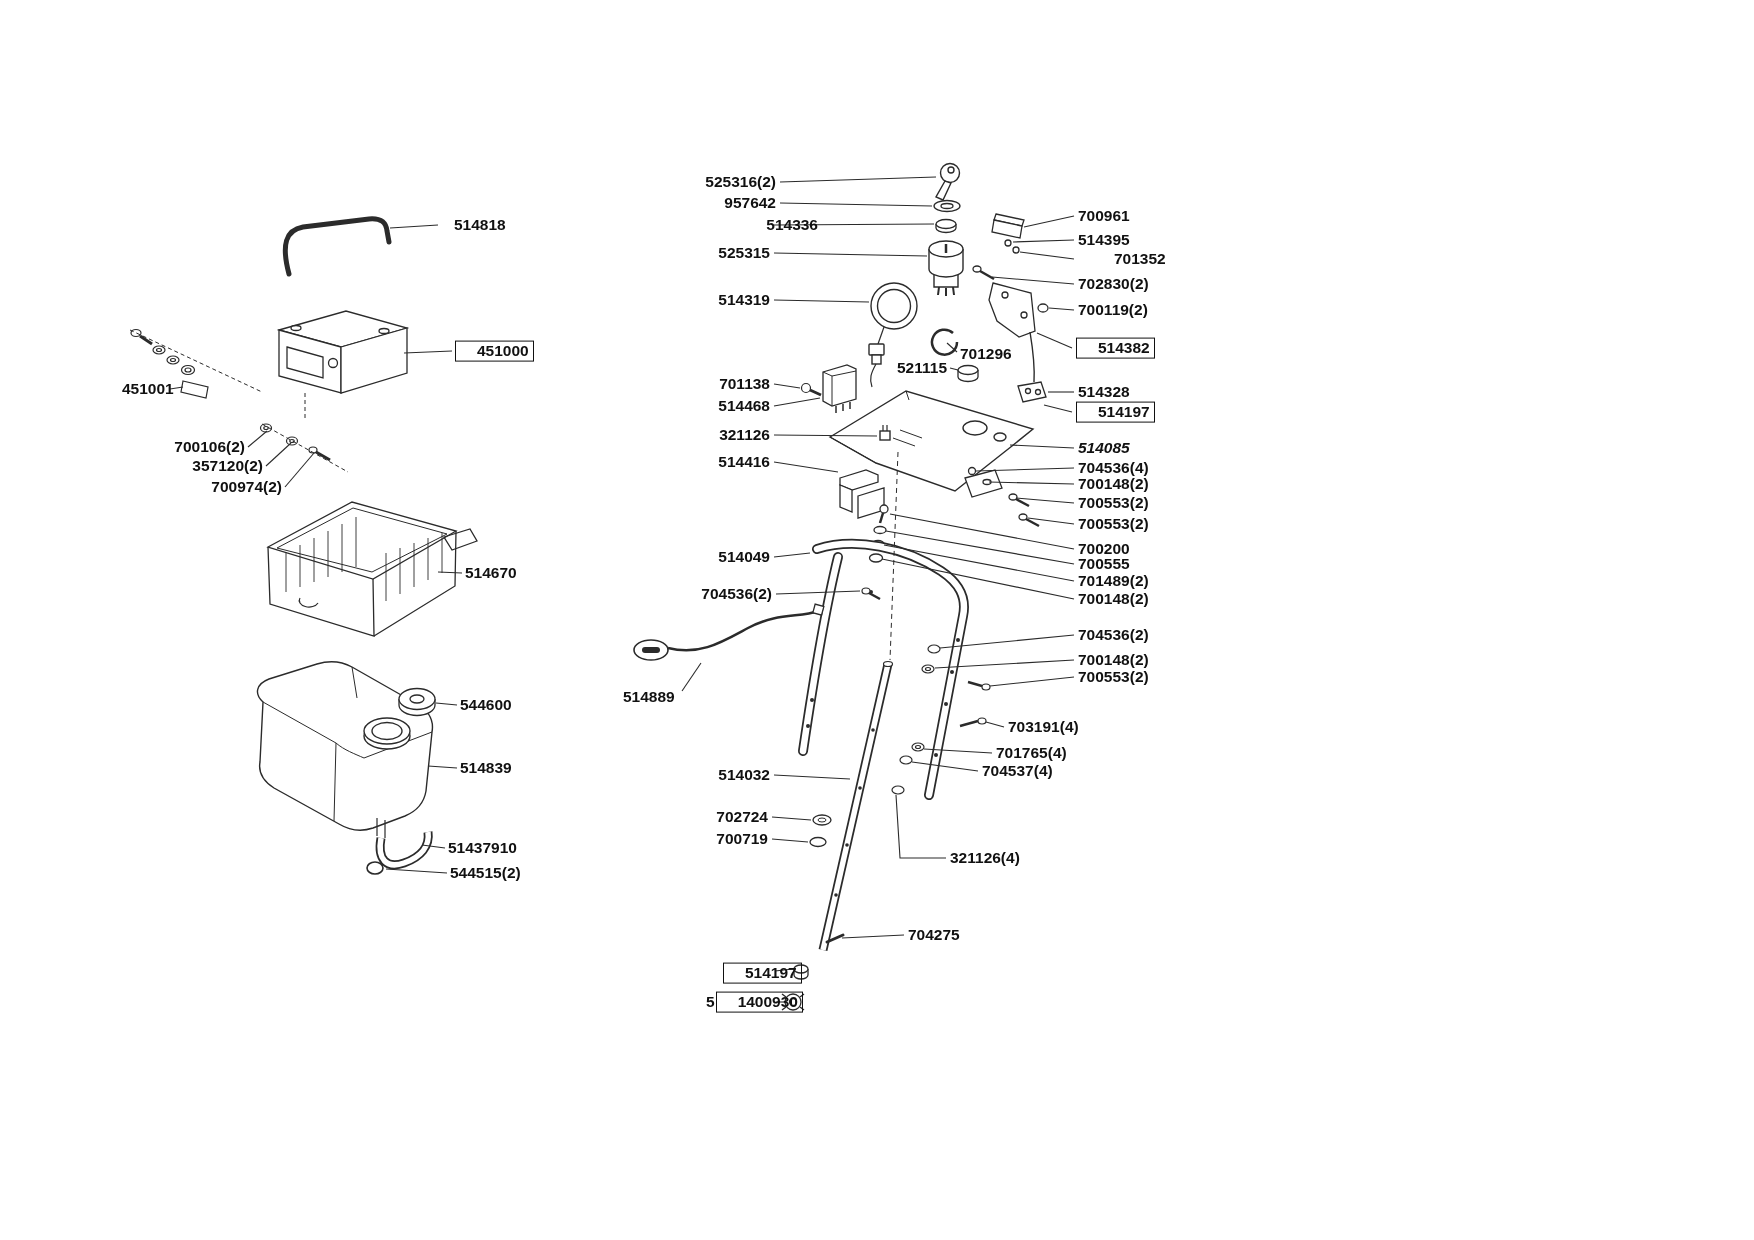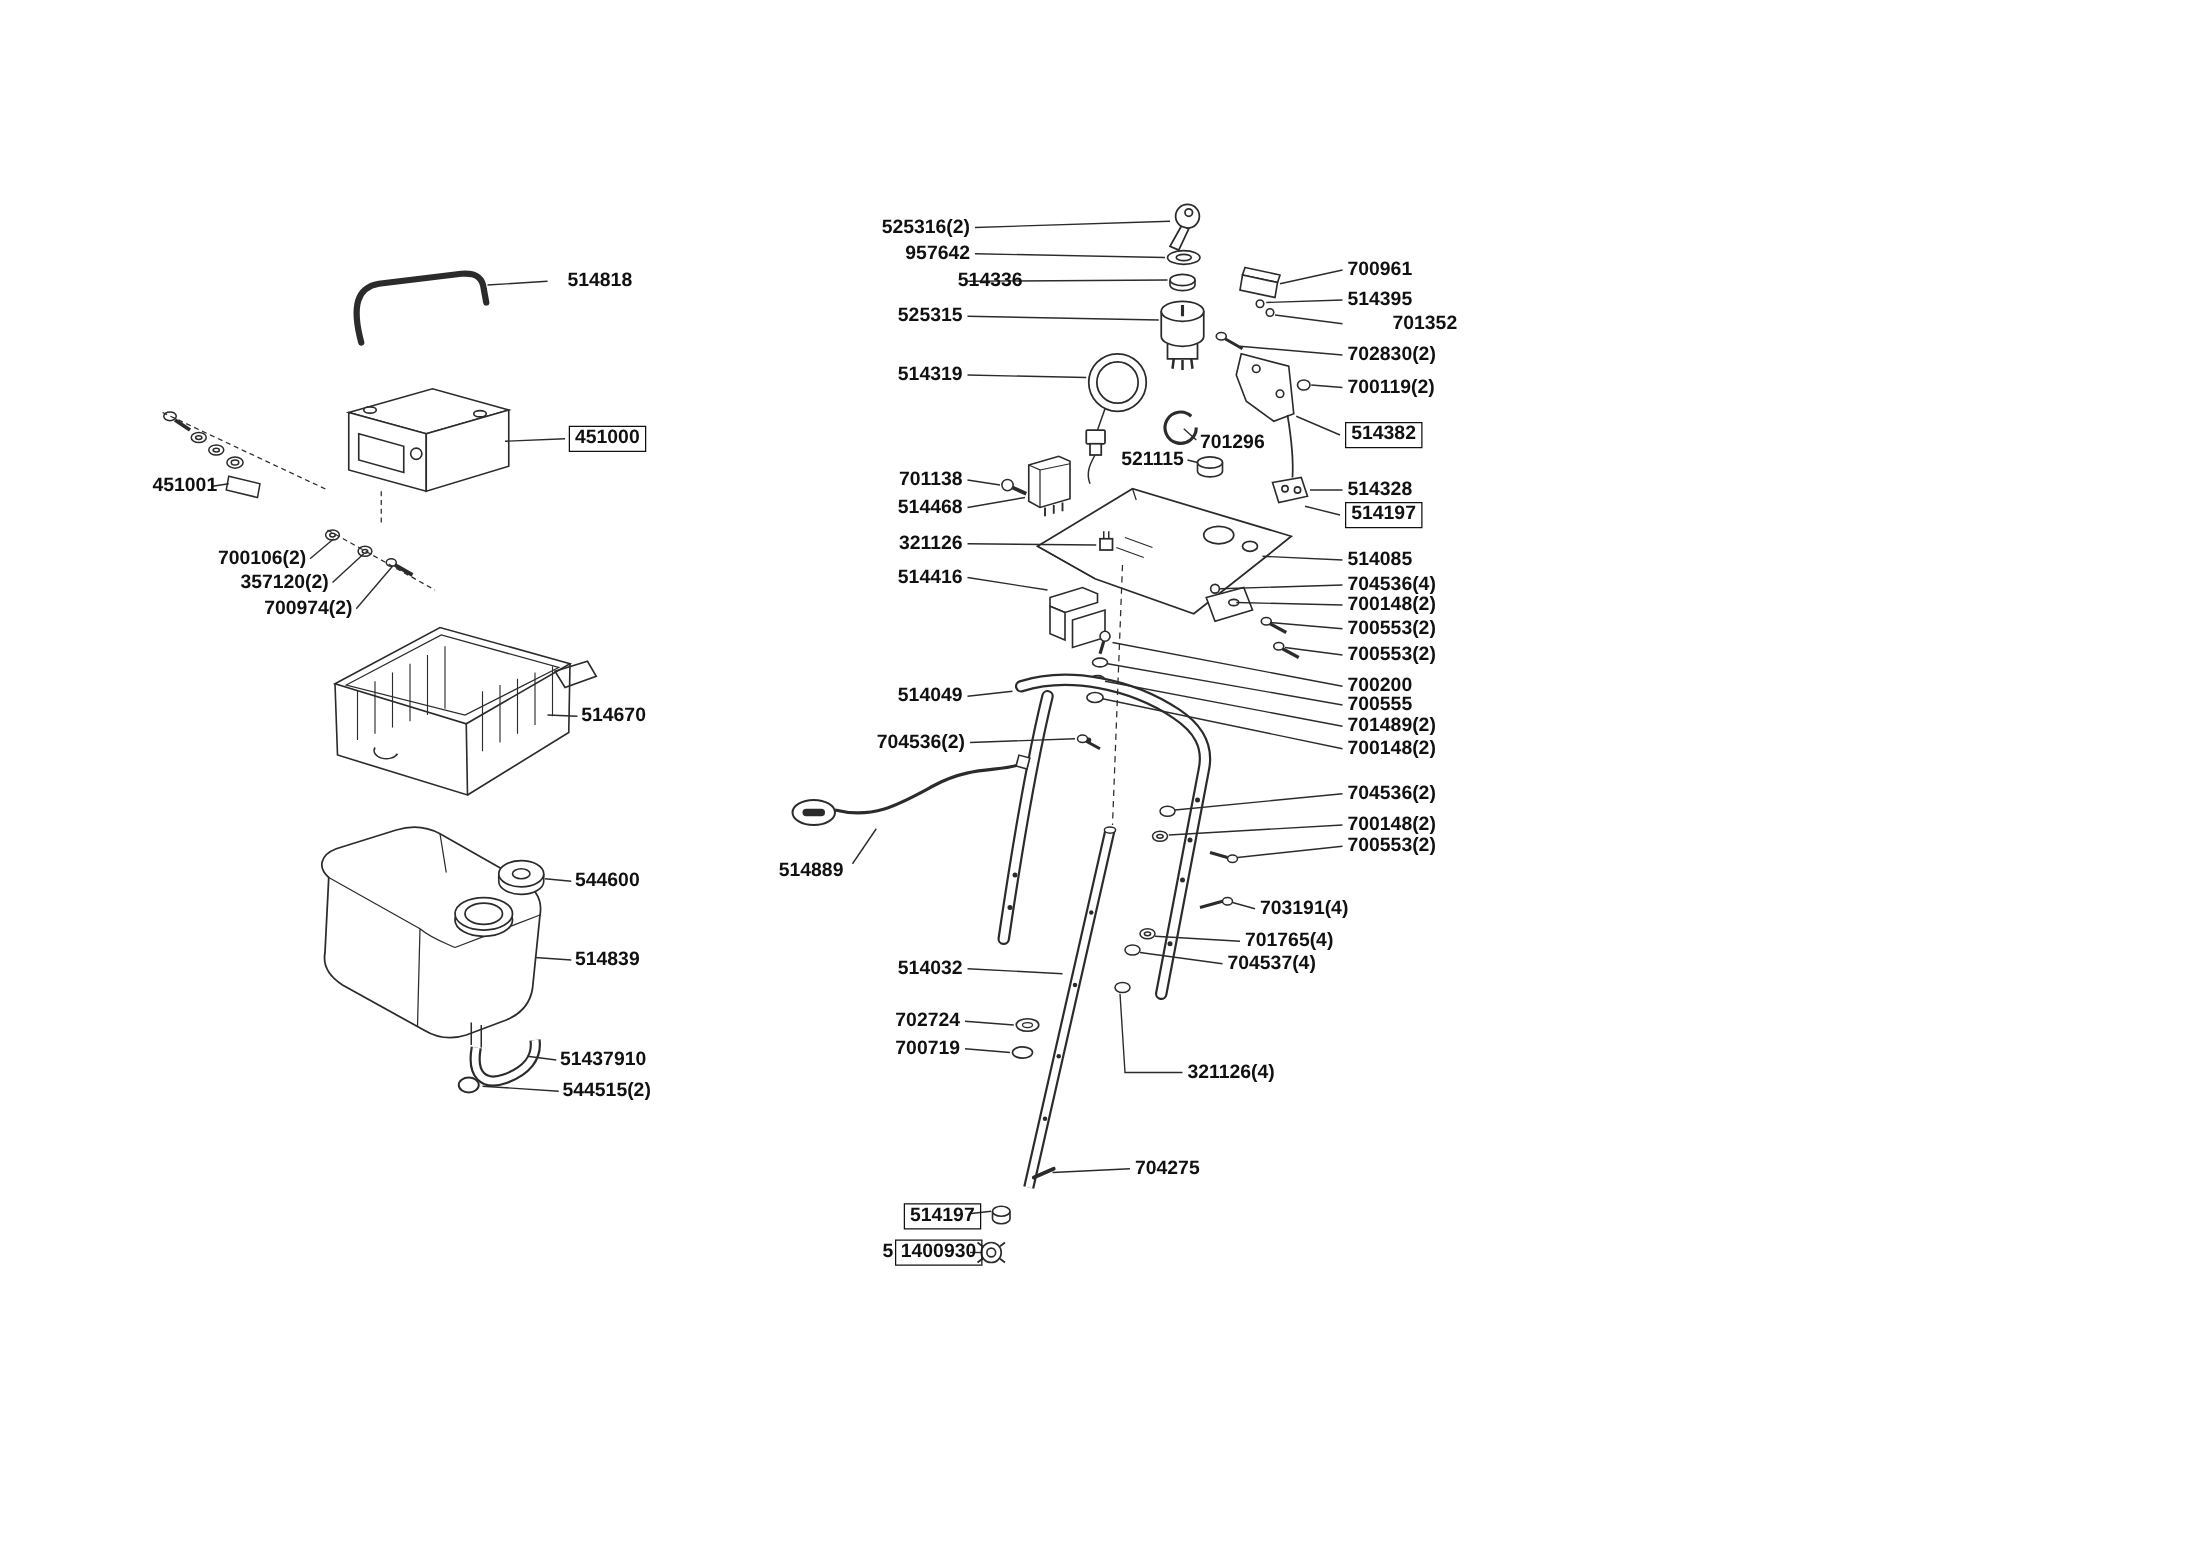--- a/index.html
+++ b/index.html
@@ -3,21 +3,21 @@
 <meta charset="utf-8">
 <style>
   html,body{margin:0;padding:0;background:#d9d9d9;}
   #canvas{position:relative;width:1754px;height:1240px;background:#ffffff;
           font-family:"Liberation Sans",sans-serif;overflow:hidden;margin:0 auto;}
   #art-layer,#leader-layer{position:absolute;left:0;top:0;}
   #labels-layer{position:absolute;left:0;top:0;width:100%;height:100%;pointer-events:none;}
   .part-label{position:absolute;font-size:15.5px;font-weight:bold;color:#111;
               white-space:nowrap;transform:translateY(-50%);line-height:1.15;}
   .part-label.anchor-end{transform:translate(-100%,-50%);}
-  .part-label .boxed{border:1.6px solid #111;padding:0 4px 1px 4px;display:inline-block;}
+  .part-label .boxed{border:1.6px solid #111;padding:0 4px 1px 21px;display:inline-block;}
   .part-label .prefix{display:inline-block;margin-right:1px;}
 </style>
 </head>
 <body>
 
 <div id="canvas">
 
   <svg id="art-layer" width="1754" height="1240" viewBox="0 0 1754 1240" xmlns="http://www.w3.org/2000/svg">
 
     <g>
@@ -337,21 +337,21 @@
       <div class="part-label" style="left: 1078px; top: 310px;"><span>700119(2)</span></div>
       <div class="part-label" style="left: 1076px; top: 348px;"><span class="boxed">514382</span></div>
       <div class="part-label" style="left: 960px; top: 354px;"><span>701296</span></div>
       <div class="part-label anchor-end" style="left: 947px; top: 368px;"><span>521115</span></div>
       <div class="part-label" style="left: 1078px; top: 392px;"><span>514328</span></div>
       <div class="part-label" style="left: 1076px; top: 412px;"><span class="boxed">514197</span></div>
       <div class="part-label anchor-end" style="left: 770px; top: 384px;"><span>701138</span></div>
       <div class="part-label anchor-end" style="left: 770px; top: 406px;"><span>514468</span></div>
       <div class="part-label anchor-end" style="left: 770px; top: 435px;"><span>321126</span></div>
       <div class="part-label anchor-end" style="left: 770px; top: 462px;"><span>514416</span></div>
-      <div class="part-label" style="left: 1078px; top: 448px;"><span>514085</span></div>
+      <div class="part-label" style="left: 1078px; top: 448px; font-style: italic;"><span>514085</span></div>
       <div class="part-label" style="left: 1078px; top: 468px;"><span>704536(4)</span></div>
       <div class="part-label" style="left: 1078px; top: 484px;"><span>700148(2)</span></div>
       <div class="part-label" style="left: 1078px; top: 503px;"><span>700553(2)</span></div>
       <div class="part-label" style="left: 1078px; top: 524px;"><span>700553(2)</span></div>
       <div class="part-label" style="left: 1078px; top: 549px;"><span>700200</span></div>
       <div class="part-label" style="left: 1078px; top: 564px;"><span>700555</span></div>
       <div class="part-label" style="left: 1078px; top: 581px;"><span>701489(2)</span></div>
       <div class="part-label" style="left: 1078px; top: 599px;"><span>700148(2)</span></div>
       <div class="part-label anchor-end" style="left: 770px; top: 557px;"><span>514049</span></div>
       <div class="part-label anchor-end" style="left: 772px; top: 594px;"><span>704536(2)</span></div>

